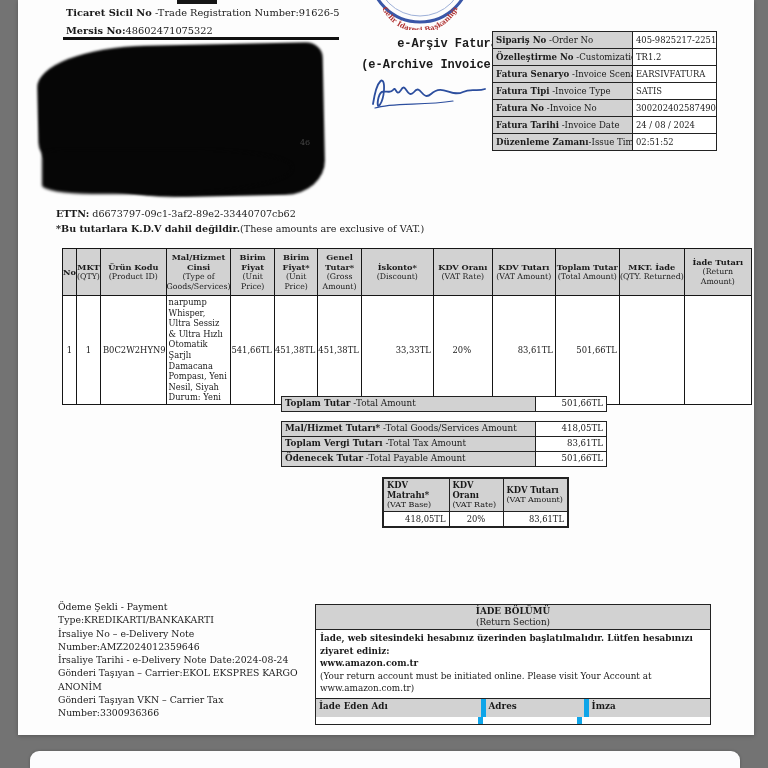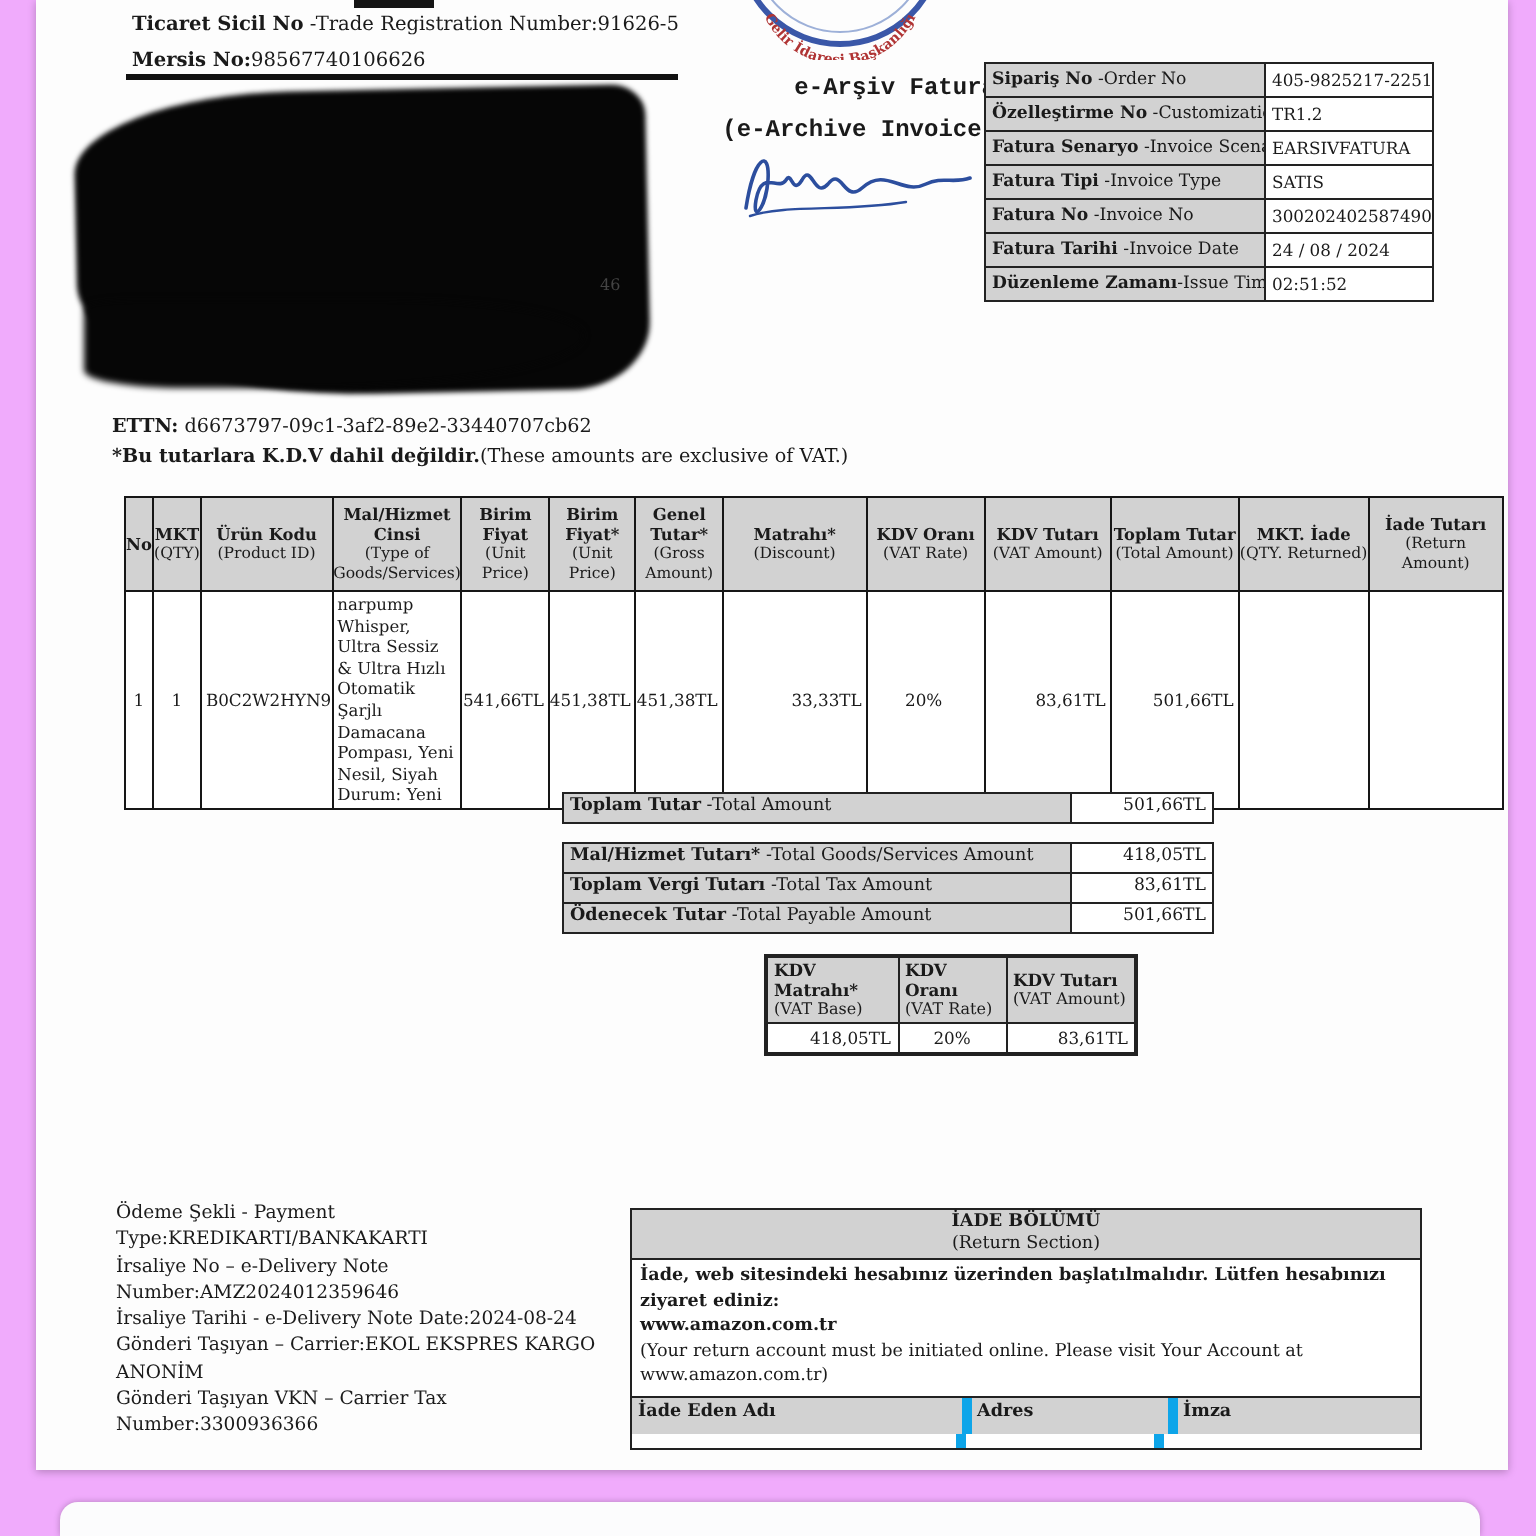--- a/index.html
+++ b/index.html
@@ -1,17 +1,17 @@
 <!DOCTYPE html>
 <html><head>
 <meta charset="utf-8">
 <style>
   html,body{margin:0;padding:0;}
   body{font-family:"DejaVu Serif","Liberation Serif",serif;color:#1a1a1a;}
-  .canvas{position:relative;width:768px;height:768px;background:#f0abfc;overflow:hidden;}
+  .canvas{position:relative;width:768px;height:768px;background:#737373;overflow:hidden;}
   .page{position:absolute;left:18px;top:0;width:736px;height:735px;background:#fdfdfd;box-shadow:0 1px 4px rgba(0,0,0,.25);}
   .abs{position:absolute;}
   .b{font-weight:bold;}
   
   .company{left:48px;top:4px;font-size:9.8px;line-height:18px;}
   .top-tick{left:159px;top:0;width:40px;height:4px;background:#151515;}
   .divider{left:45px;top:37px;width:276px;height:2.5px;background:#111;}
   .blob{left:20px;top:45px;width:286px;height:152px;background:#060606;border-radius:38% 6% 14% 52% / 26% 10% 22% 38%;transform:rotate(-1.2deg);filter:blur(1.2px);}
   .blob2{left:24px;top:150px;width:250px;height:44px;background:#060606;border-radius:10% 40% 60% 20%;filter:blur(1.5px);}
   .stray{left:282px;top:138px;font-size:8px;color:#444;}
@@ -57,21 +57,21 @@
   .next-page{position:absolute;left:30px;top:751px;width:710px;height:17px;background:#fcfcfd;border-radius:9px 9px 0 0;box-shadow:0 0 3px rgba(0,0,0,.25);}
 </style>
 </head>
 <body>
 
 <div class="canvas">
   <div class="page">
 
     <div class="abs company">
       <div><span class="b">Ticaret Sicil No</span><span> -Trade Registration Number:91626-5</span></div>
-      <div><span class="b">Mersis No:</span><span>98567740106626</span></div>
+      <div><span class="b">Mersis No:</span><span>48602471075322</span></div>
     </div>
     <div class="abs top-tick"></div>
     <div class="abs divider"></div>
     <div class="abs blob"></div>
     <div class="abs blob2"></div>
     <div class="abs stray">46</div>
 
     <svg class="abs" style="left:342px;top:0;width:120px;height:30px;" viewBox="0 0 120 30">
       <circle cx="60" cy="-28" r="50" fill="none" stroke="#3a57a8" stroke-width="3"></circle>
       <circle cx="60" cy="-28" r="44" fill="none" stroke="#9db0d8" stroke-width="1"></circle>
@@ -149,21 +149,21 @@
       </colgroup>
       <tbody>
           <tr>
         <th><span class="b">No</span><span class="en"></span></th>
         <th><span class="b">MKT</span><span class="en">(QTY)</span></th>
         <th><span class="b">Ürün Kodu</span><span class="en">(Product ID)</span></th>
         <th><span class="b">Mal/Hizmet Cinsi</span><span class="en">(Type of Goods/Services)</span></th>
         <th><span class="b">Birim Fiyat</span><span class="en">(Unit Price)</span></th>
         <th><span class="b">Birim Fiyat*</span><span class="en">(Unit Price)</span></th>
         <th><span class="b">Genel Tutar*</span><span class="en">(Gross Amount)</span></th>
-        <th><span class="b">Matrahı*</span><span class="en">(Discount)</span></th>
+        <th><span class="b">İskonto*</span><span class="en">(Discount)</span></th>
         <th><span class="b">KDV Oranı</span><span class="en">(VAT Rate)</span></th>
         <th><span class="b">KDV Tutarı</span><span class="en">(VAT Amount)</span></th>
         <th><span class="b">Toplam Tutar</span><span class="en">(Total Amount)</span></th>
         <th><span class="b">MKT. İade</span><span class="en">(QTY. Returned)</span></th>
         <th><span class="b">İade Tutarı</span><span class="en">(Return Amount)</span></th>
       </tr>
       <tr>
         <td style="text-align:center">1</td>
         <td style="text-align:center">1</td>
         <td style="padding-left:2px">B0C2W2HYN9</td>

